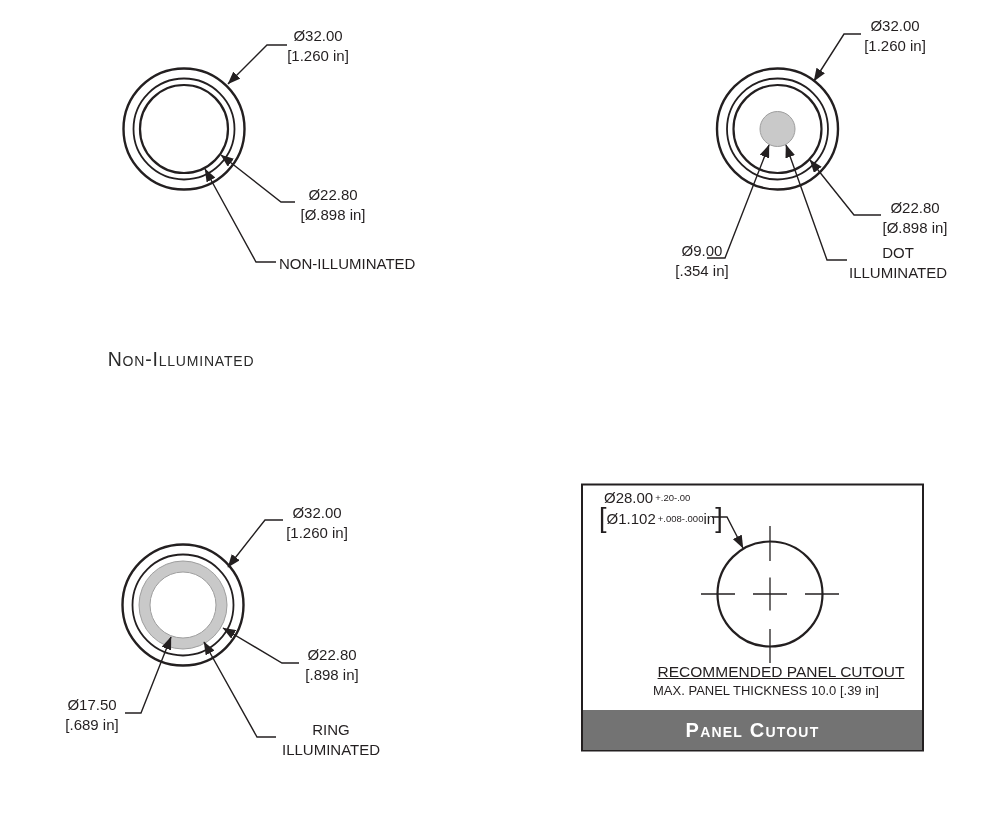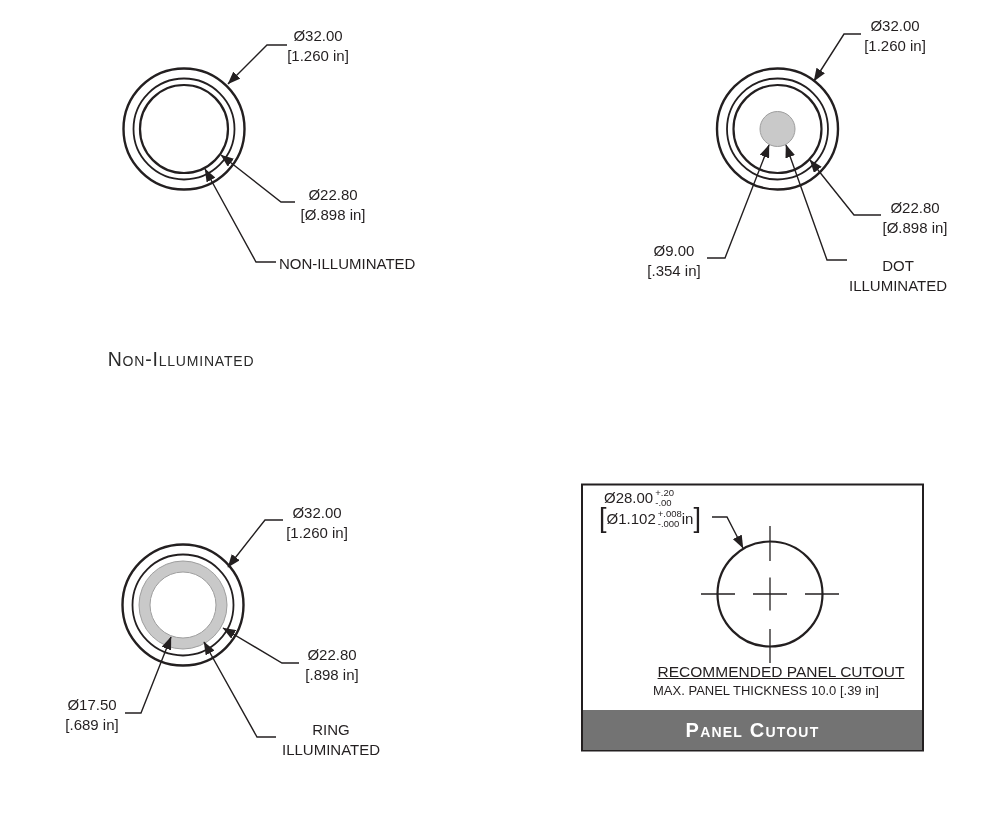--- a/index.html
+++ b/index.html
@@ -13,21 +13,21 @@
     transform:translateX(-50%);white-space:nowrap;color:#231f20;
   }
   .dim.left-align{transform:none;text-align:left;}
   .caption{
     position:absolute;transform:translateX(-50%);white-space:nowrap;
     font-size:19.5px;font-variant:small-caps;letter-spacing:0.8px;color:#2a2a2a;
   }
   .panel-dim{position:absolute;font-size:15px;color:#231f20;}
   .pd-line{display:flex;align-items:center;white-space:nowrap;line-height:21px;}
   .pd-line.indent{margin-left:5px;}
-  .tol{display:inline-flex;flex-direction:column;font-size:9.5px;line-height:9.5px;margin-left:2px;text-align:left;}
+  .tol{display:inline-flex;font-size:9.5px;line-height:9.5px;margin-left:2px;text-align:left;}
   .big-bracket{font-size:27px;font-weight:400;line-height:20px;position:relative;top:-1px;}
   .panel-note1{position:absolute;transform:translateX(-50%);font-size:15.5px;text-decoration:underline;white-space:nowrap;padding-left:30px;}
   .panel-note2{position:absolute;transform:translateX(-50%);font-size:13px;white-space:nowrap;}
   .banner{
     position:absolute;display:flex;align-items:center;justify-content:center;
     font-size:20px;font-weight:bold;font-variant:small-caps;letter-spacing:1.2px;
   }
 </style>
 </head>
 <body>
@@ -100,25 +100,25 @@
   <div class="caption" style="left:181px;top:348px">Non-Illuminated</div>
 
   <div class="dim" style="left:895px;top:16px">
     <div>Ø32.00</div>
     <div>[1.260 in]</div>
   </div>
   <div class="dim" style="left:915px;top:198px">
     <div>Ø22.80</div>
     <div>[Ø.898 in]</div>
   </div>
-  <div class="dim" style="left:674px;top:241px">
+  <div class="dim" style="left:702px;top:241px">
     <div>Ø9.00</div>
     <div>[.354 in]</div>
   </div>
-  <div class="dim" style="left:898px;top:256px">
+  <div class="dim" style="left:898px;top:243px">
     <div>DOT</div>
     <div>ILLUMINATED</div>
   </div>
 
   <div class="dim" style="left:317px;top:503px">
     <div>Ø32.00</div>
     <div>[1.260 in]</div>
   </div>
   <div class="dim" style="left:332px;top:645px">
     <div>Ø22.80</div>

